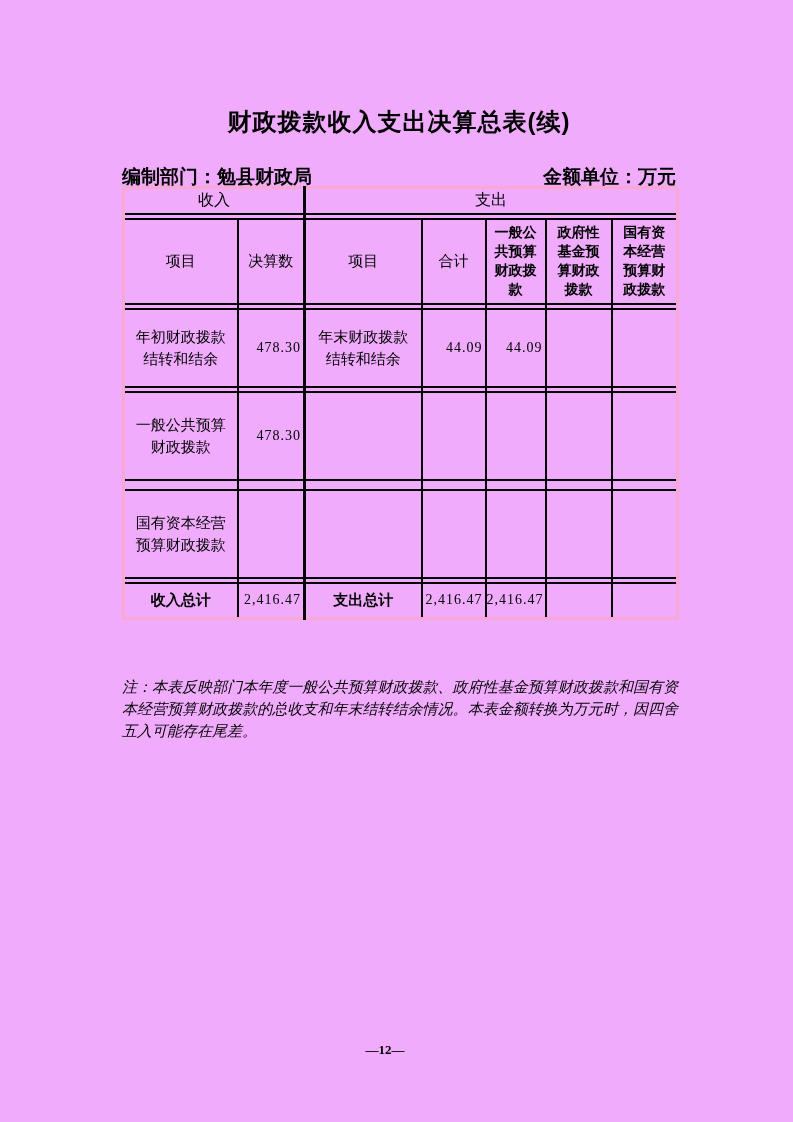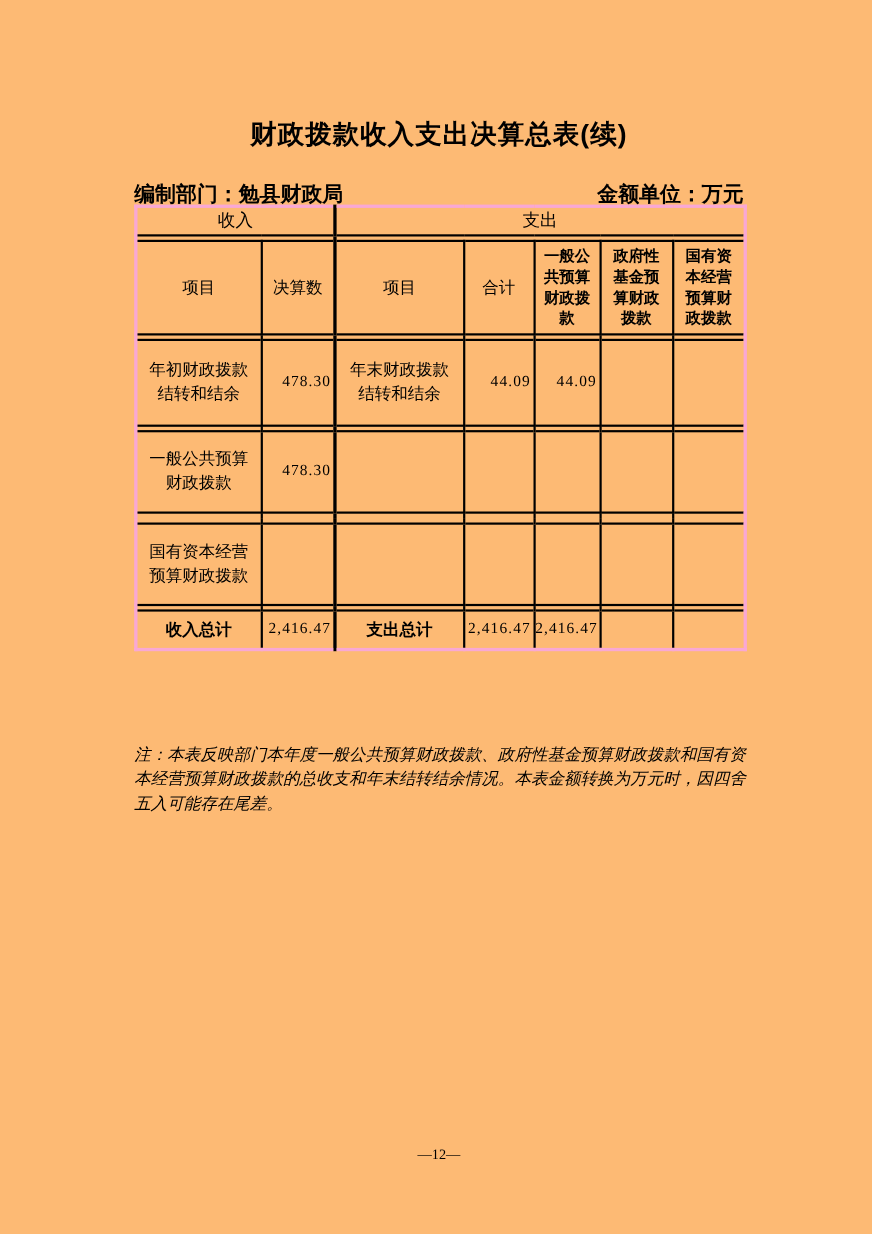--- a/index.html
+++ b/index.html
@@ -1,21 +1,21 @@
 <!DOCTYPE html>
 <html><head>
 <meta charset="utf-8">
 <style>
   * { margin: 0; padding: 0; box-sizing: border-box; }
   html, body { background: #e8e8e8; }
   .page {
     position: relative;
     width: 793px;
     height: 1122px;
-    background: #fdba74;
+    background: #f0abfc;
     margin: 0 auto;
     font-family: "Liberation Serif", serif;
     color: #000;
     overflow: hidden;
   }
   .doc-title {
     position: absolute;
     top: 106px;
     left: 122px;
     width: 554px;
@@ -62,21 +62,21 @@
     overflow: hidden;
     vertical-align: middle;
   }
   
   .dv { border-left-width: 3px !important; }
   
   tr.sp td { border-top: none; border-bottom: none; height: 5px; line-height: 0; font-size: 0; }
   tr.h1 { height: 26px; }
   tr.h2 { height: 85px; }
   tr.r1, tr.r3 { height: 78px; }
-  tr.r2, tr.r4 { height: 74px; margin-top: 12px; }
+  tr.r2, tr.r4 { height: 88px; margin-top: 12px; }
   tr.rt { height: 36px; }
   .sec-hdr {
     font-family: "Liberation Serif", serif;
     font-weight: normal;
     font-size: 16px;
     text-align: center;
   }
   .hdr-plain {
     font-family: Liberation Sans, sans-serif;
     font-weight: normal;
@@ -116,25 +116,26 @@
     width: 556px;
     font-family: "Liberation Serif", serif;
     font-style: italic;
     font-size: 15px;
     line-height: 22px;
     text-align: justify;
   }
   .page-number {
     position: absolute;
     top: 1042px;
-    left: 122px;
+    left: 108px;
     width: 554px;
     text-align: center;
     font-size: 13px;
     font-family: "Liberation Serif", serif;
+    font-weight: bold;
   }
 </style>
 </head>
 <body>
 
 <div class="page">
 
   <div class="doc-title">财政拨款收入支出决算总表(续)</div>
 
 

